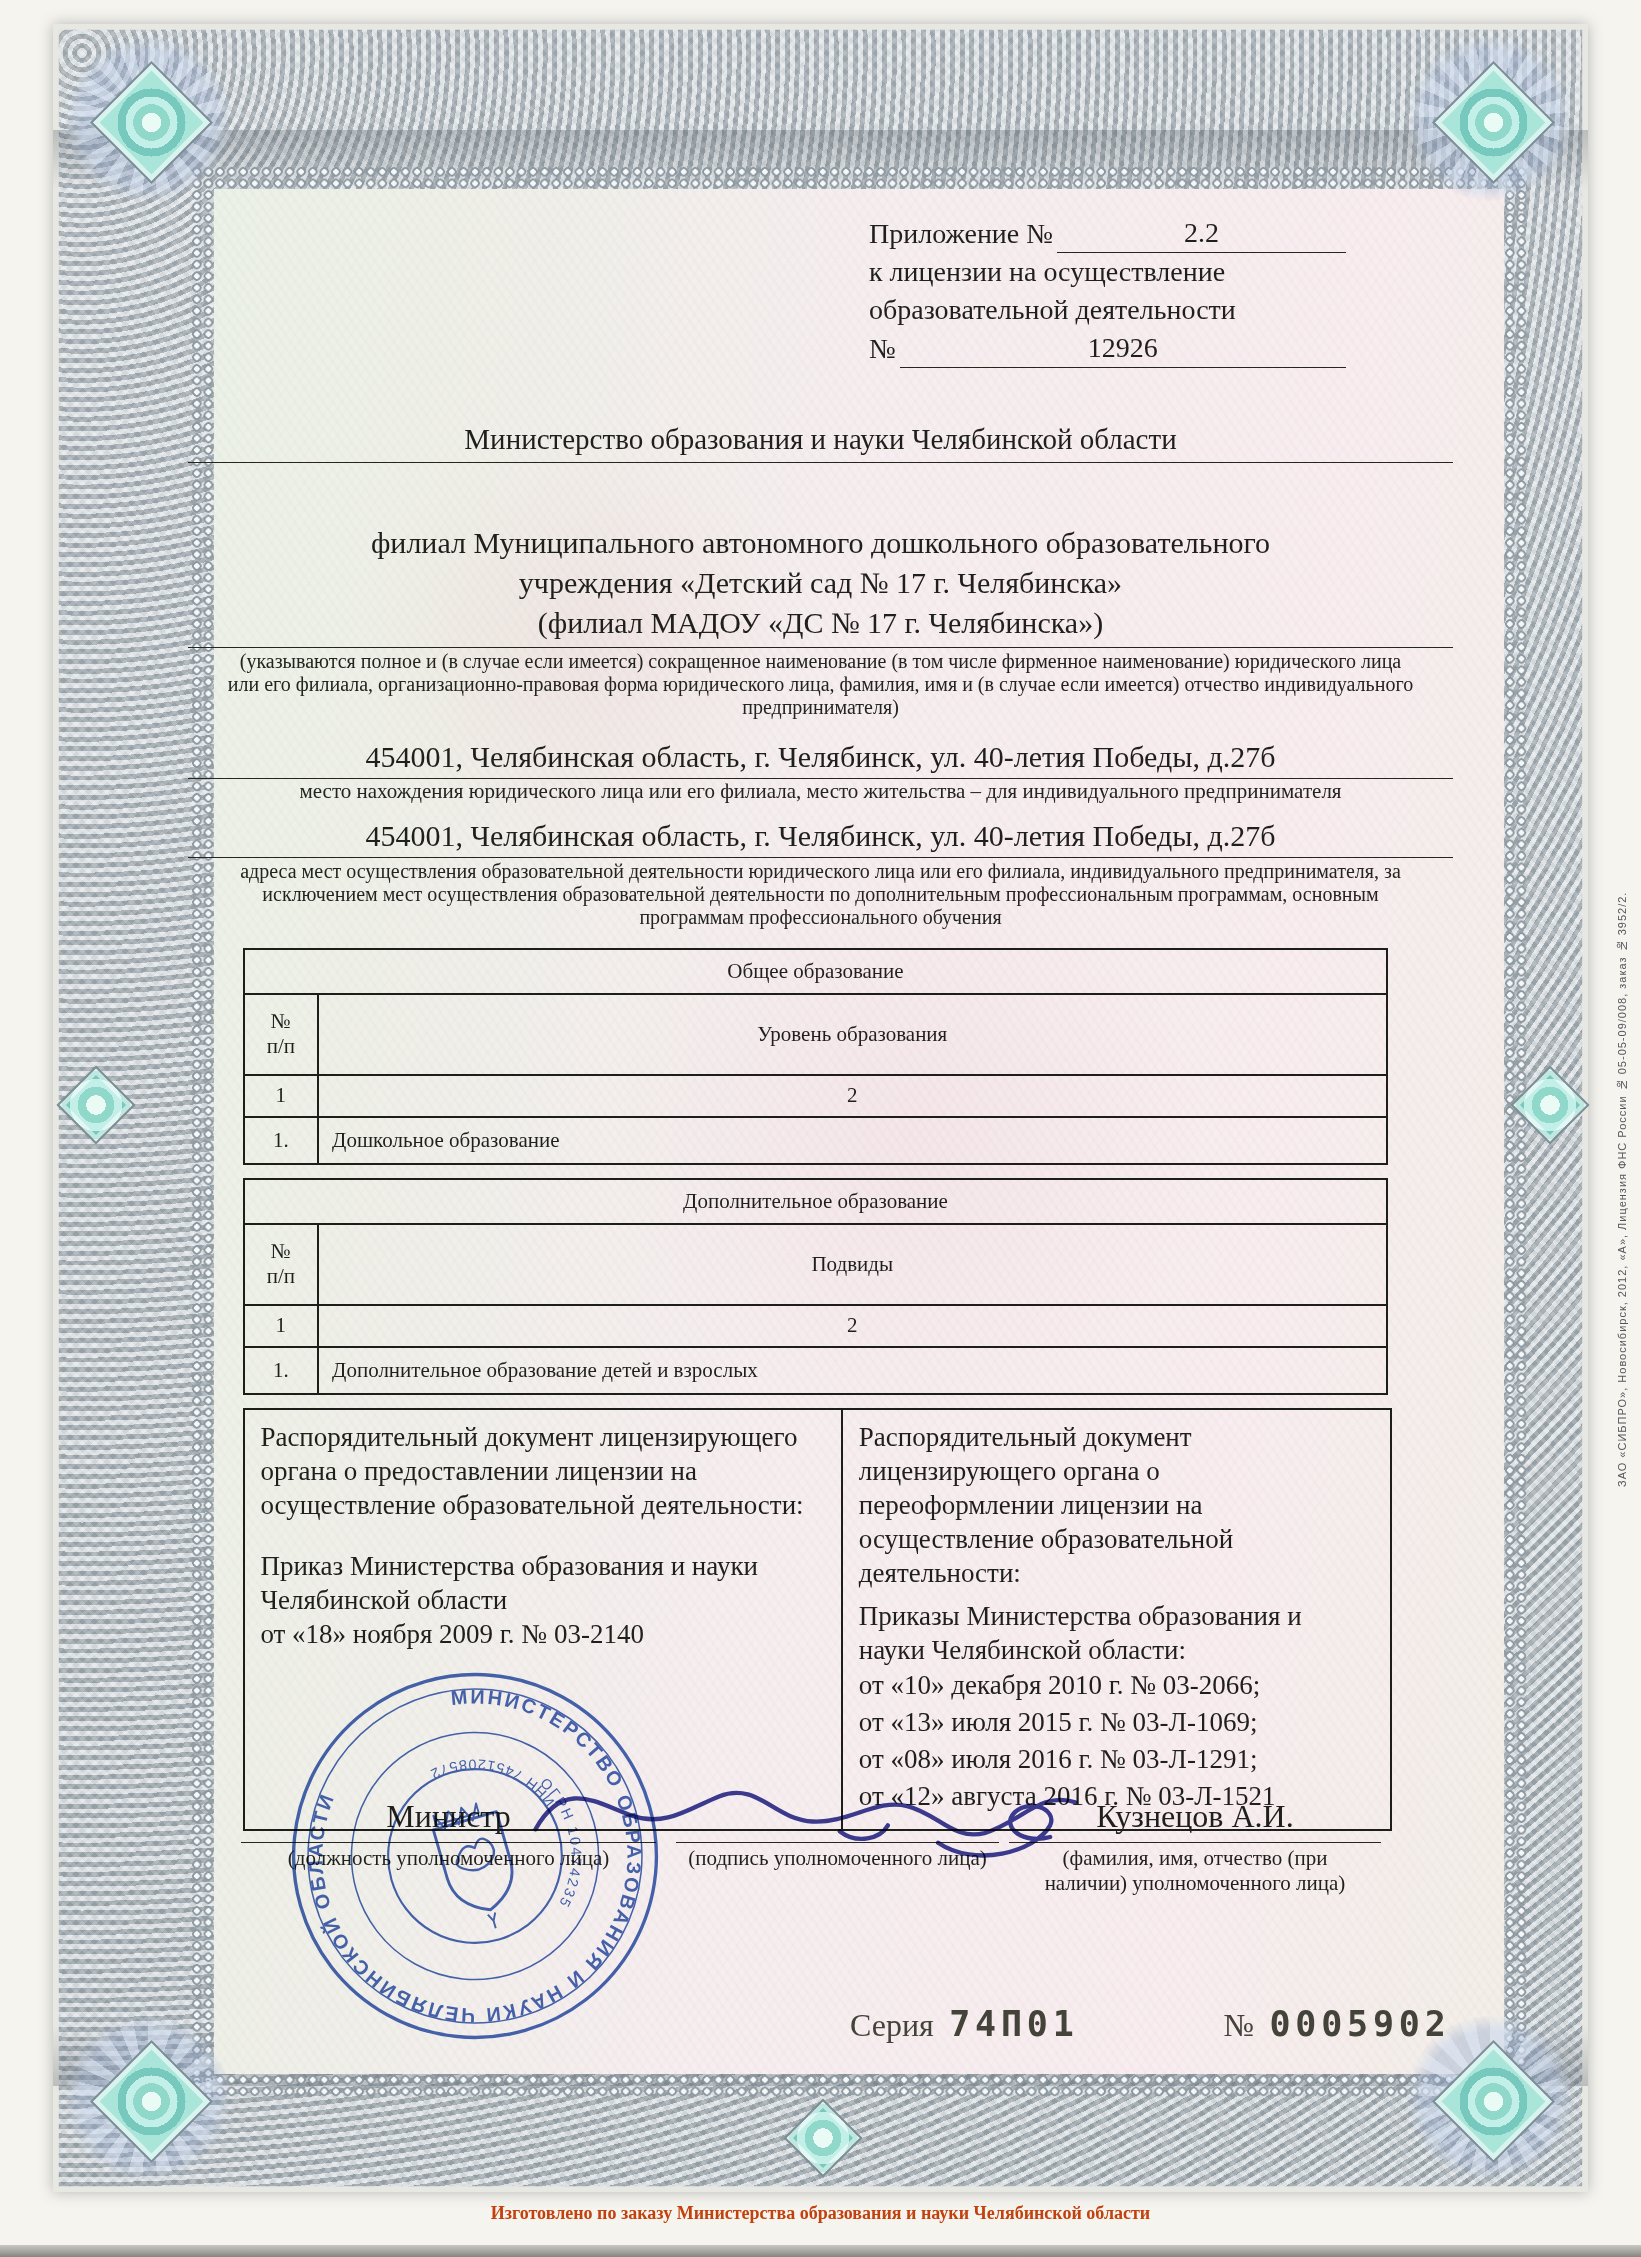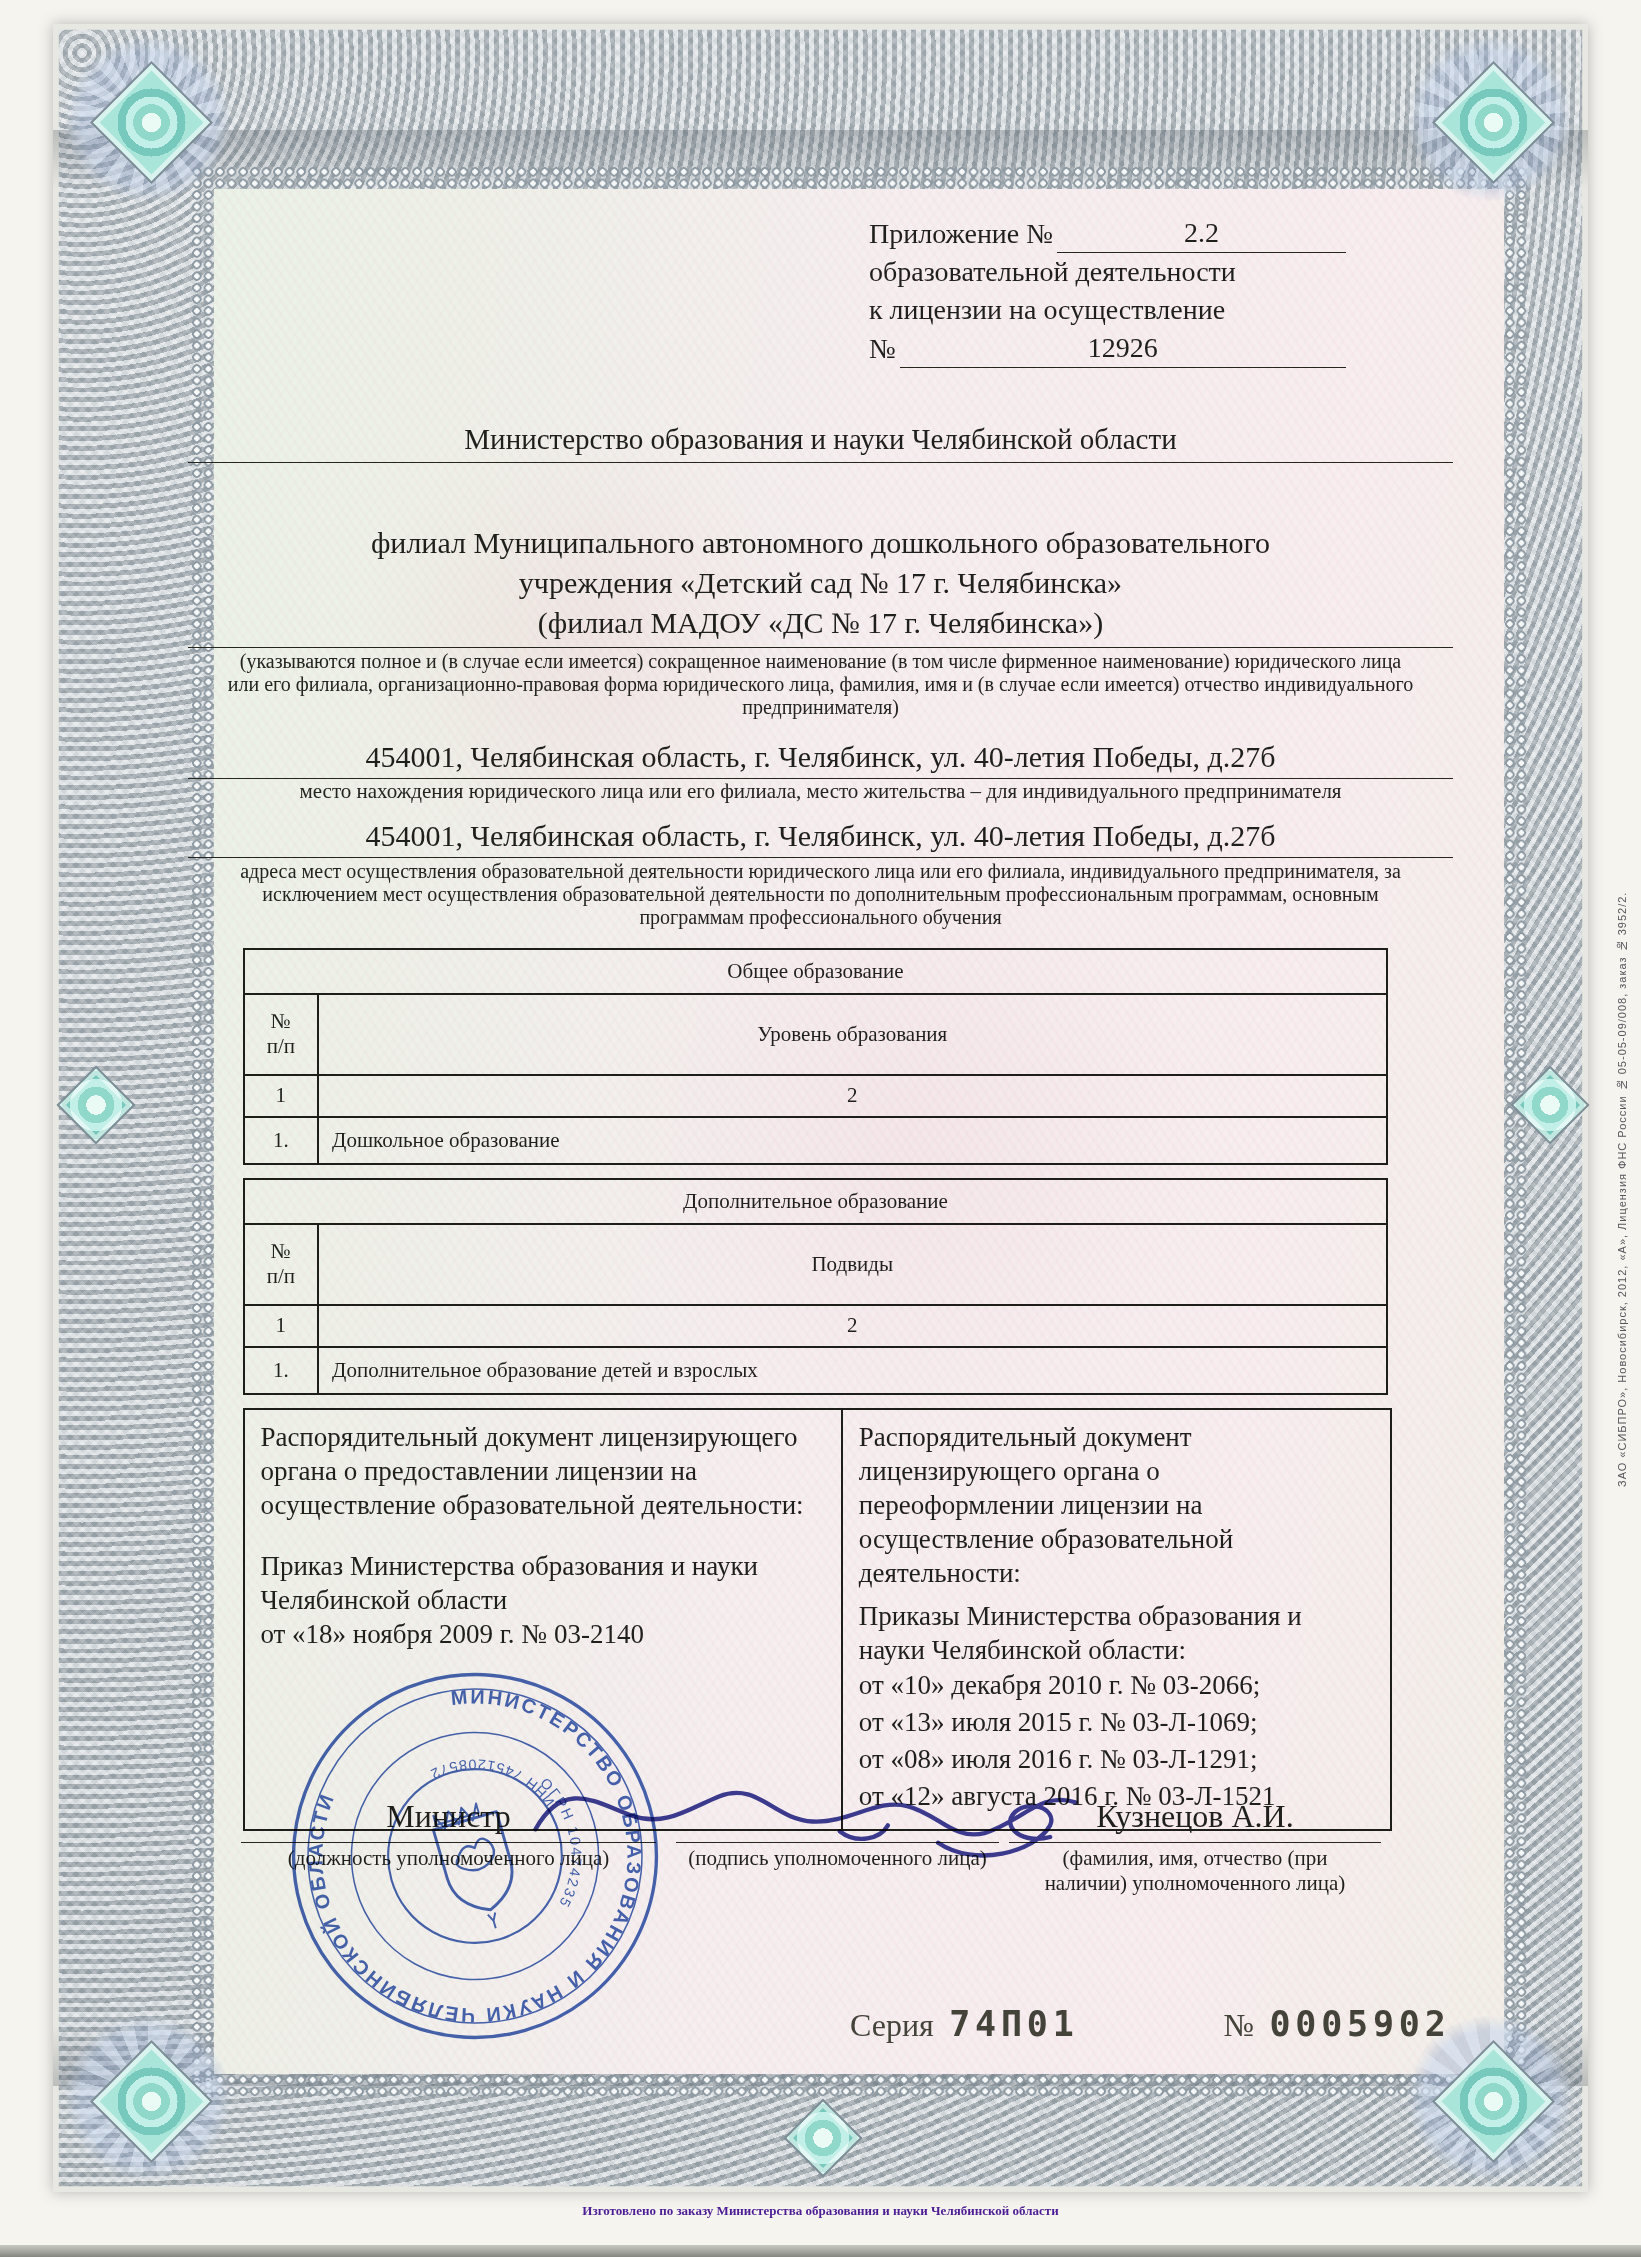--- a/index.html
+++ b/index.html
@@ -74,21 +74,21 @@
   .sig-cap{font-size:21px;line-height:25px;text-align:center;margin-top:2.9px;}
   
   .stamp{left:282px;top:1663px;width:386px;height:386px;z-index:6;transform:rotate(-16deg);mix-blend-mode:multiply;opacity:.88;}
   .autograph{left:521px;top:1750px;z-index:6;mix-blend-mode:multiply;}
   
   .series{left:850px;top:2004px;display:flex;align-items:baseline;color:#44433a;z-index:5;}
   .series .lbl{font-size:32px;}
   .series .val{font-family:"DejaVu Sans Mono",monospace;font-weight:bold;font-size:35px;letter-spacing:4.8px;margin-left:15.4px;}
   .series .no{margin-left:145px;font-size:32px;}
   
-  .footer{left:0;top:2203px;width:1641px;text-align:center;font-size:13px;font-weight:bold;color:#4c1d95;z-index:5;}
+  .footer{left:0;top:2203px;width:1641px;text-align:center;font-size:18px;font-weight:bold;color:#c2410c;z-index:5;}
   .edge-note{right:13.5px;top:618px;height:869px;writing-mode:vertical-rl;transform:rotate(180deg);font-family:"Liberation Sans",sans-serif;font-size:11px;color:#54545c;letter-spacing:1px;z-index:7;}
   .scan-bottom{position:absolute;left:0;bottom:0;width:100%;height:11.6px;background:linear-gradient(#c9c9c3,#85867f);z-index:8;}
 </style>
 </head>
 <body>
 
 <div class="frame">
   <div class="band-shade" style="left:0;top:106px;width:100%;height:60px;"></div>
   <div class="band-shade" style="left:0;bottom:106px;width:100%;height:60px;transform:scaleY(-1);"></div>
 </div>
@@ -124,22 +124,22 @@
   </div>
 <div class="abs" style="left:795px;top:2110px;z-index:4;">
     <div class="diamond small"></div>
   </div>
 
 <div class="abs hdr">
   <div class="row">
     <span>Приложение №</span>
     <span class="fill">2.2</span>
   </div>
+  <div>к лицензии на осуществление</div>
   <div>образовательной деятельности</div>
-  <div>к лицензии на осуществление</div>
   <div class="row">
     <span>№</span>
     <span class="fill">12926</span>
   </div>
 </div>
 
 <div class="abs" style="left:188px;top:423px;width:1265px;z-index:5;">
   <div class="center u" style="font-size:29px;padding-bottom:5.8px;">Министерство образования и науки Челябинской области</div>
 </div>
 

